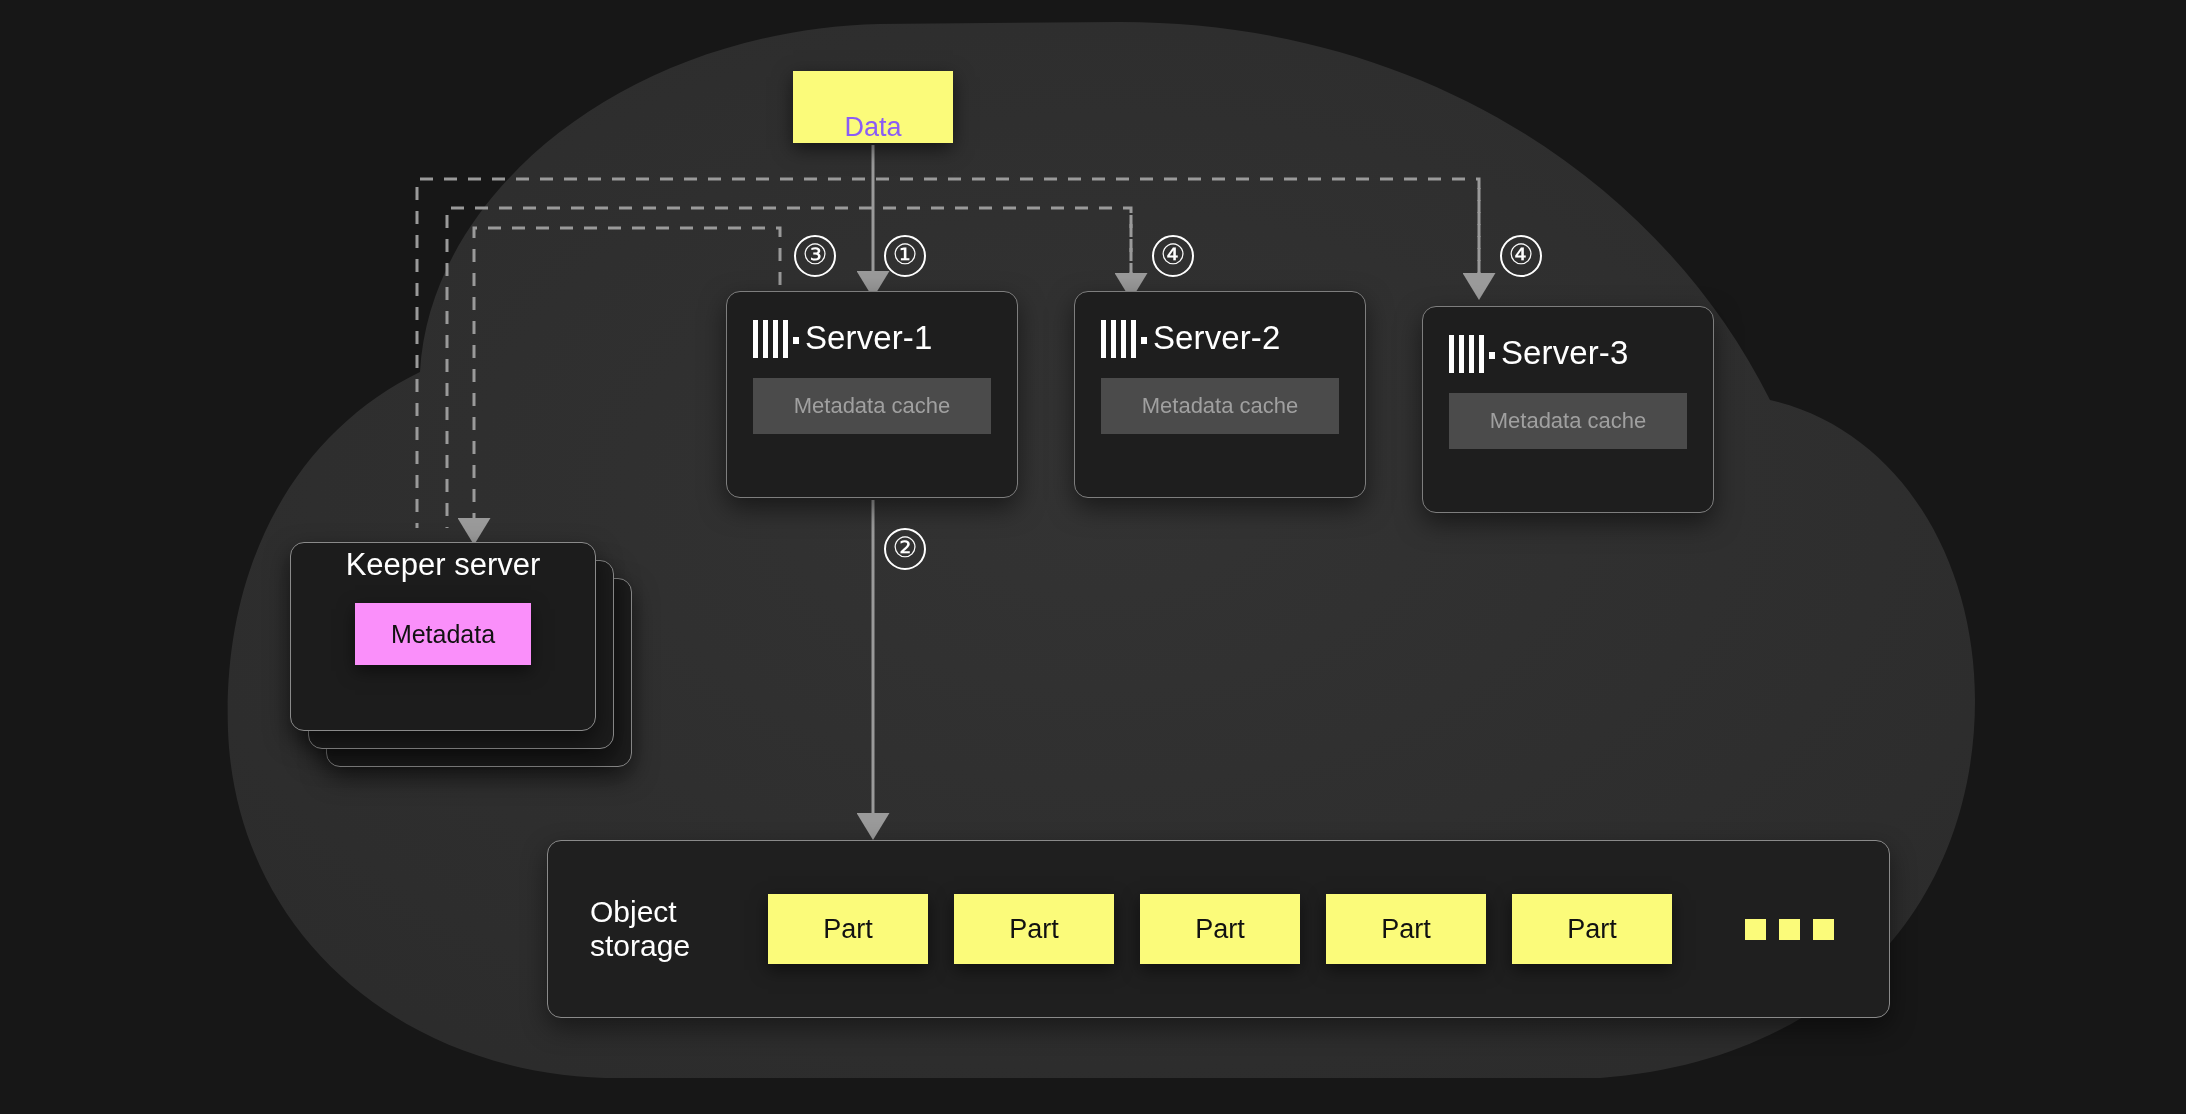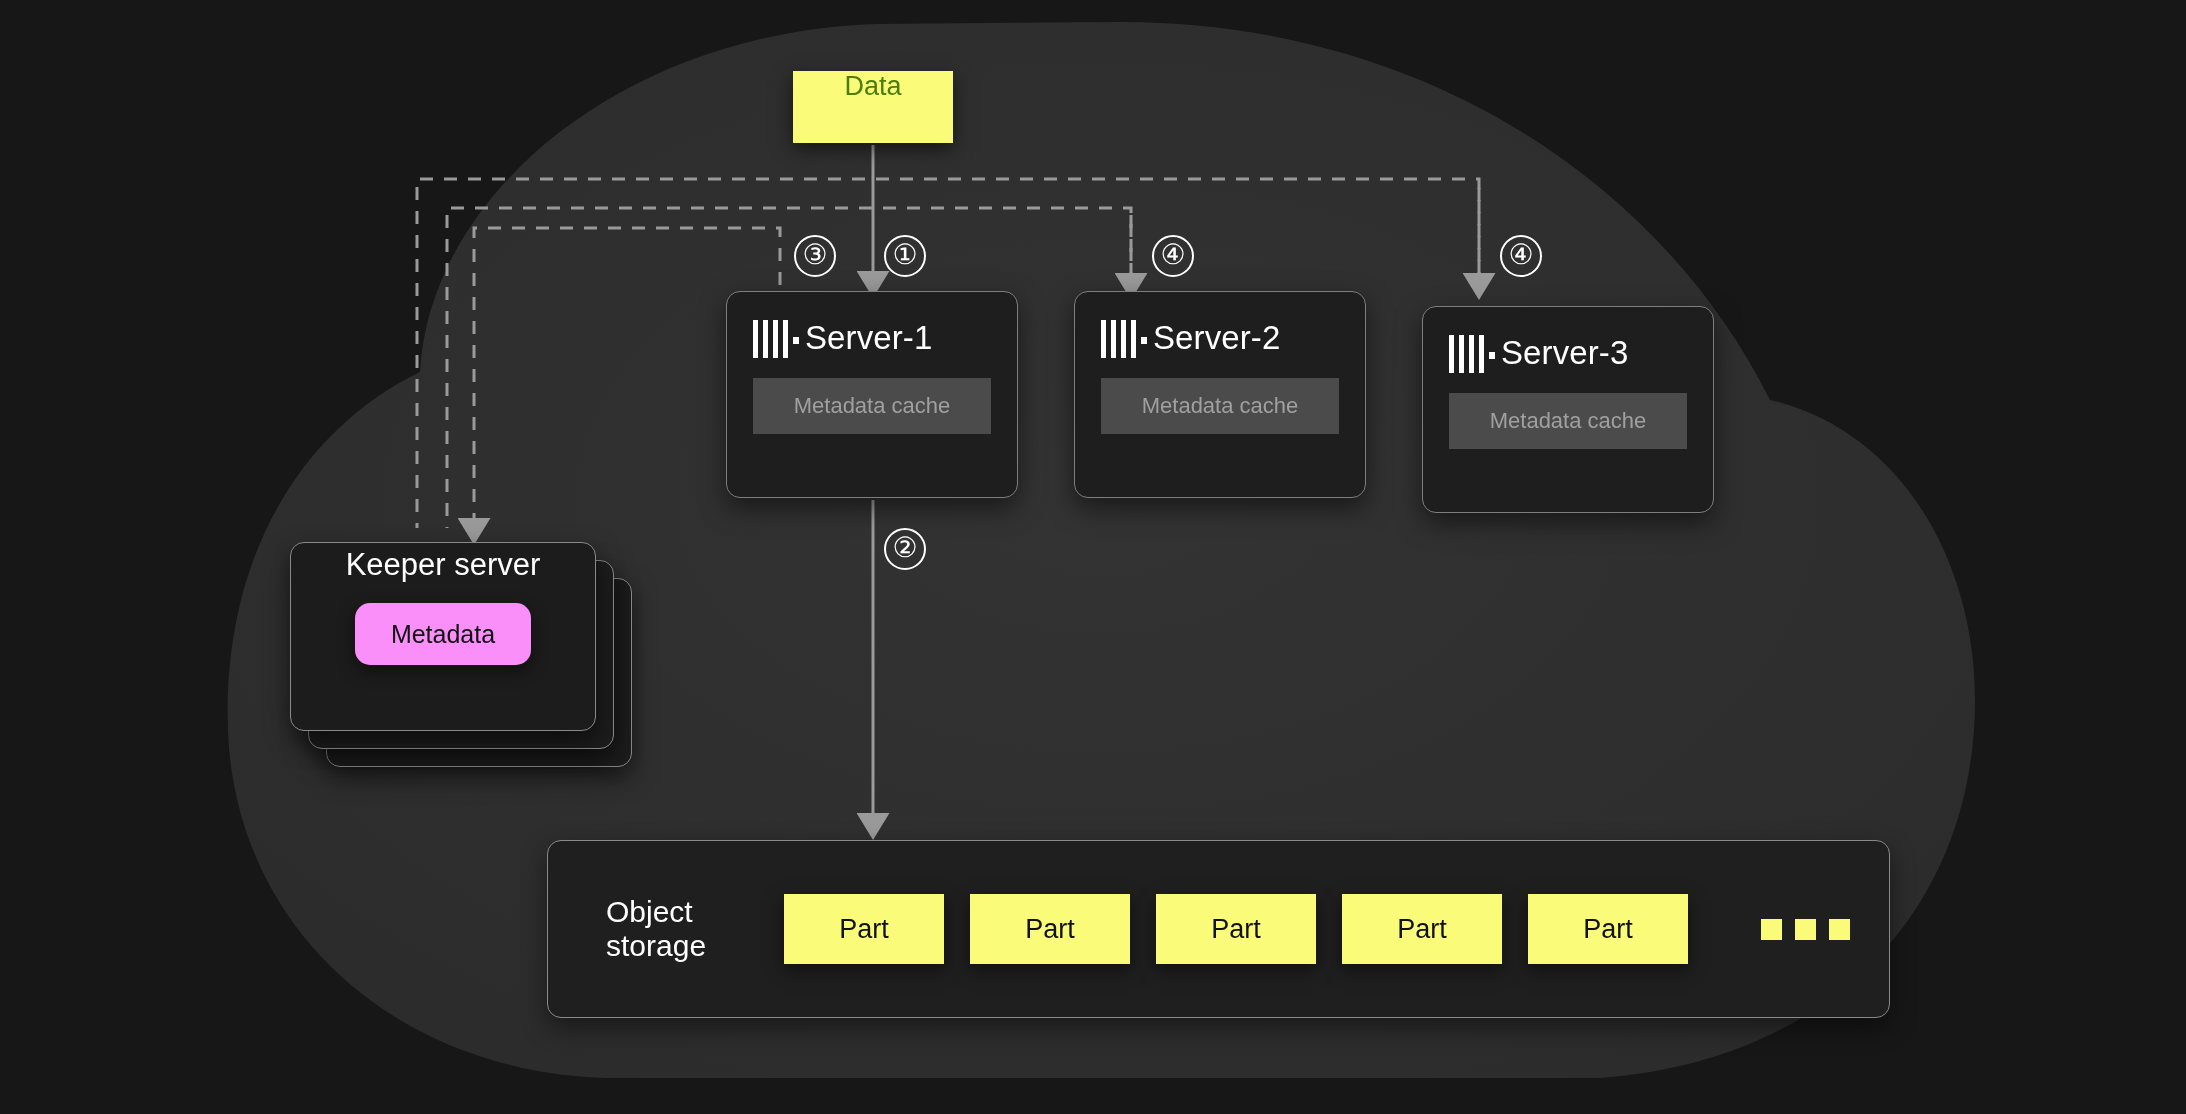--- a/index.html
+++ b/index.html
@@ -25,22 +25,22 @@
   #edges-svg { z-index: 3; pointer-events: none; }
   #cloud-svg { z-index: 0; }
 
   .node { position: absolute; z-index: 5; }
 
   
   .data-box {
     left: 793px; top: 71px;
     width: 160px; height: 72px;
     background: #fbfb7a;
-    display: flex; align-items: flex-start; justify-content: center;
-    color: #4d7c0f;
+    display: flex; align-items: flex-end; justify-content: center;
+    color: #8b5cf6;
     font-size: 27px;
     box-shadow: 0 6px 18px rgba(0,0,0,.55);
   }
 
   
   .server-card {
     width: 292px; height: 207px;
     background: #1e1e1e;
     border: 1.6px solid #7e7e7e;
     border-radius: 14px;
@@ -86,32 +86,31 @@
   #keeper-back-1 { left: 18px; top: 18px; z-index: 2; }
   #keeper-front  { left: 0;    top: 0;    z-index: 3; padding: 4px 22px; }
   .keeper-title { color: #fff; font-size: 31px; text-align: center; }
   .keeper-meta {
     margin: 20px auto 0;
     width: 176px; height: 62px;
     background: #fa8ffa;
     display: flex; align-items: center; justify-content: center;
     color: #111; font-size: 25px;
     box-shadow: 0 6px 16px rgba(0,0,0,.5);
-    border-radius: 15px;
   }
 
   
   #object-storage {
     left: 547px; top: 840px;
     width: 1343px; height: 178px;
     border: 1.6px solid #8a8a8a;
     border-radius: 14px;
     background: #1f1f1f;
     display: flex; align-items: center;
-    padding: 0 30px;
+    padding: 0 14px;
     box-shadow: 0 10px 26px rgba(0,0,0,.45);
   }
   .os-label {
     color: #fff; font-size: 30px; line-height: 1.12;
     width: 142px; margin-left: 28px;
   }
   .parts-row { display: flex; align-items: center; gap: 26px; margin-left: 36px; }
   .part {
     width: 160px; height: 70px;
     background: #fbfb7a;

